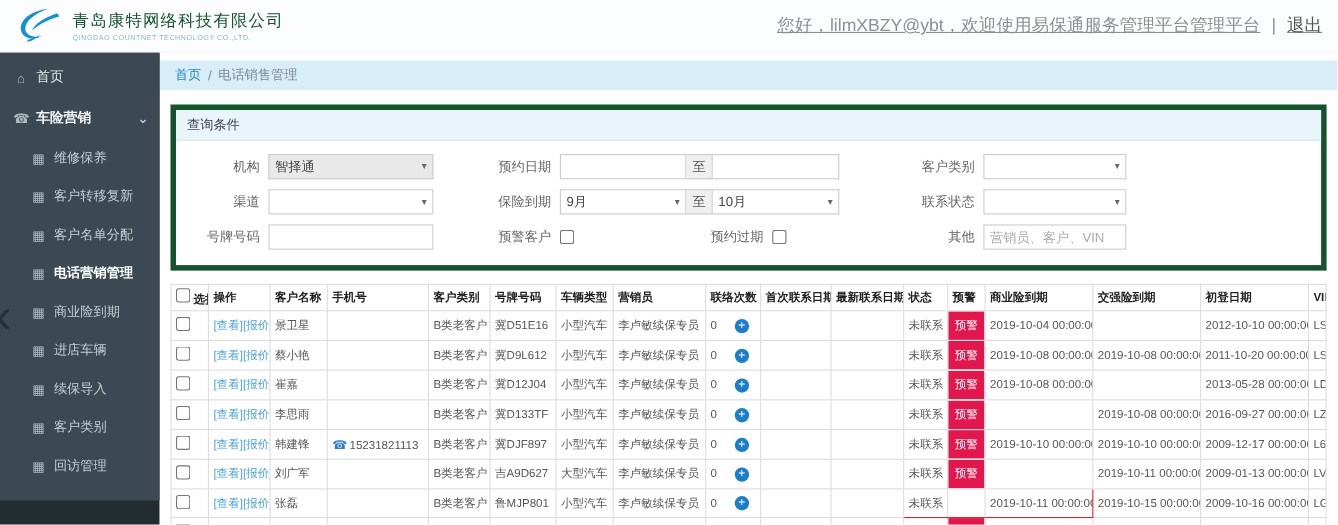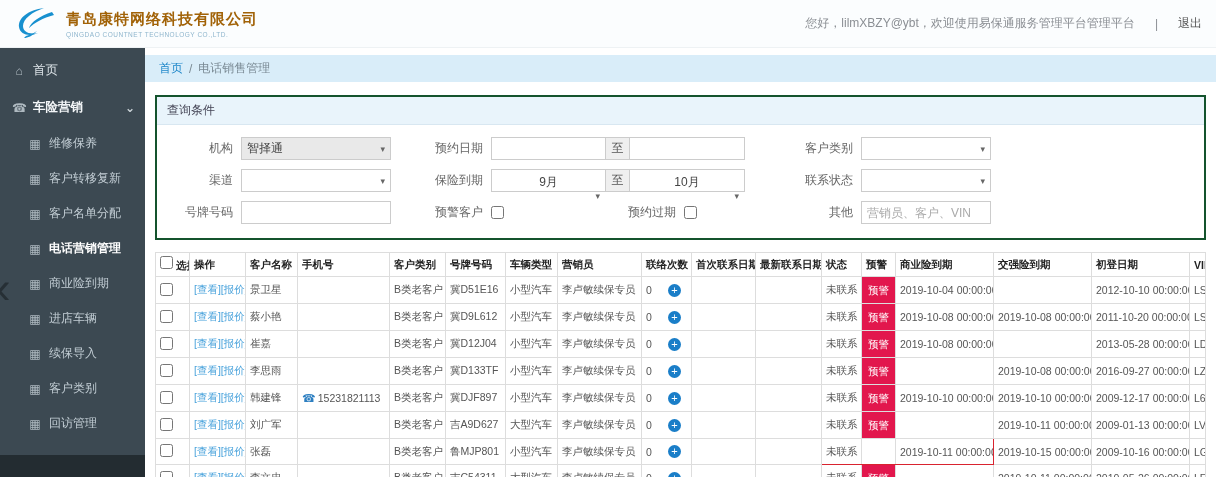--- a/index.html
+++ b/index.html
@@ -2,54 +2,54 @@
 <html><head>
 <meta charset="utf-8">
 <style>
   * { margin:0; padding:0; box-sizing:border-box; }
   html,body { width:1216px; height:477px; overflow:hidden;
     font-family:"Liberation Sans","DejaVu Sans",sans-serif; background:#fff; }
   .topbar { height:48px; background:#fbfdfe; border-bottom:1px solid #eef2f4;
     display:flex; align-items:center; padding:0 14px; }
   .logo-wrap { display:flex; align-items:center; gap:8px; }
   .company { display:flex; flex-direction:column; }
-  .company-cn { font-size:15px; font-weight:bold; color:#a16207; letter-spacing:1px; }
+  .company-cn { font-size:15px; font-weight:normal; color:#14532d; letter-spacing:1px; }
   .company-en { font-size:6.5px; color:#8fb6cd; letter-spacing:.5px; margin-top:2px; }
-  .top-right { margin-left:auto; font-size:12px; color:#8b8f94; display:flex; align-items:center; gap:20px; }
+  .top-right { margin-left:auto; font-size:16px; color:#8b8f94; display:flex; align-items:center; gap:10px;text-decoration:underline; }
   .logout { color:#555; text-decoration:none; cursor:pointer; }
   .layout { display:flex; height:429px; }
   .sidebar { width:145px; background:#232c31; position:relative; flex-shrink:0; }
   .menu { background:#3c4952; padding:4px 0 14px 0; }
   .m-item { display:flex; align-items:center; gap:7px; padding:10px 10px 10px 12px;
     font-size:12.5px; color:#dde4e8; cursor:pointer; }
   .m-group { font-weight:bold; color:#f2f5f7; }
   .m-caret { margin-left:auto; font-size:12px; color:#cdd5da; }
   .sub-item { display:flex; align-items:center; gap:7px; padding:9px 8px 9px 28px;
     font-size:12px; color:#c3ced5; cursor:pointer; }
   .sub-item.active { color:#ffffff; font-weight:bold; }
   .mi { font-size:12px; width:14px; text-align:center; color:#aeb9c0; }
   .collapse-ico { position:absolute; left:-4px; top:218px; font-size:44px;
     color:#151b1f; opacity:.55; line-height:44px; }
   .content { flex:1; display:flex; flex-direction:column; background:#fff; overflow:hidden; }
   .crumb { margin-top:7px; background:#d9edf9; padding:5px 14px; font-size:12px; color:#7a8a94;
     display:flex; gap:6px; align-items:center; }
   .crumb a { color:#1e87c9; text-decoration:none; cursor:pointer; }
-  .panel { margin:13px 10px 0 10px; border:2px solid #14532d; }
+  .panel { margin:13px 10px 0 10px; border:5px solid #14532d; }
   .panel-hd { background:#e9f4fb; border-bottom:1px solid #d8e7f1; padding:5px 10px;
     font-size:12px; color:#445; }
   .panel-bd { padding:12px 6px 14px 6px; }
   .f-row { display:grid; grid-template-columns:250px 370px 270px 120px; align-items:center;
-    margin-bottom:9px; }
+    margin-bottom:9px;gap:15px; }
   .f-row:last-child { margin-bottom:0; }
   .f-cell { display:flex; align-items:center; }
   .f-label { width:70px; text-align:right; font-size:12px; color:#666; margin-right:8px; flex-shrink:0; }
   .inp { height:23px; border:1px solid #ccc; background:#fff; font-size:12px; padding:0 5px;
     color:#000000; outline:none; }
   .inp::placeholder { color:#aaa; }
-  .w150 { width:150px; } .w130 { width:130px; } .w115 { width:115px;flex-direction:column; }
+  .w150 { width:150px; } .w130 { width:130px; } .w115 { width:115px; }
   .sel { height:23px; border:1px solid #ccc; background:#fff; display:flex; align-items:center;
     font-size:12px; color:#444; padding:4px 5px; cursor:pointer; }
   .sel .caret { margin-left:auto; font-size:9px; color:#666; }
   .sel-gray { background:#e9e9e9; }
   .to-box { width:24px; height:23px; background:#efefef; border:1px solid #ccc; border-left:none;
     display:flex; align-items:center; justify-content:center; font-size:12px; color:#555; flex-shrink:0; }
   .join-right { border-left:none; }
   .chk { width:13px; height:13px; cursor:pointer; }
   .gap-exp { margin-left:102px; }
   .btn-primary { background:#1e87c9; color:#fff; border:none; font-size:12.5px;

